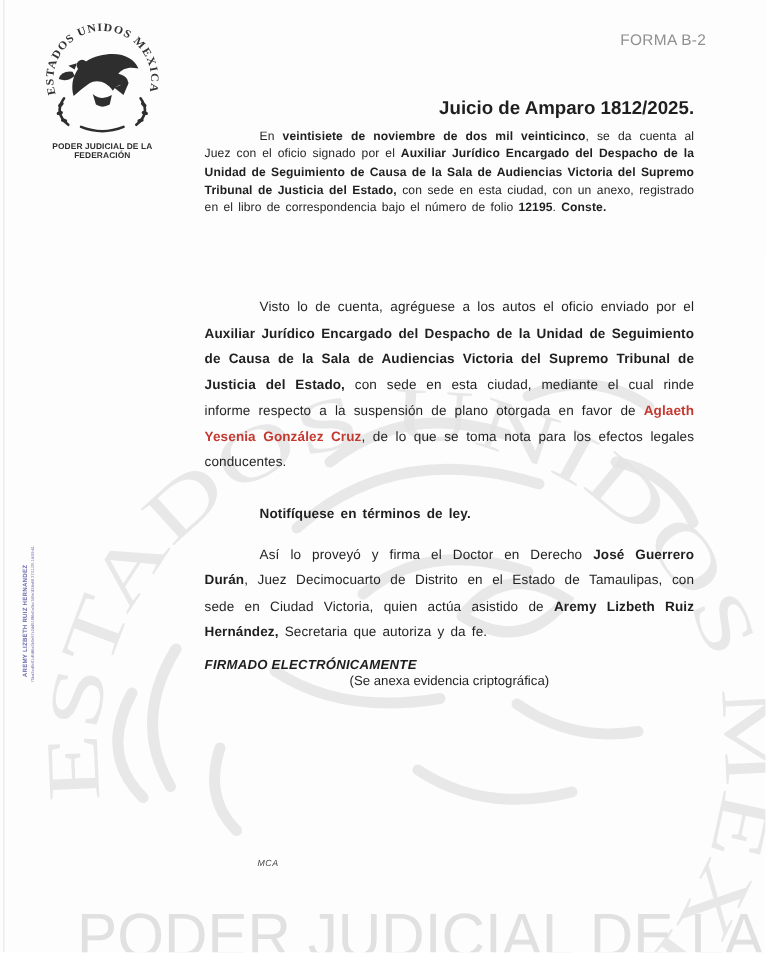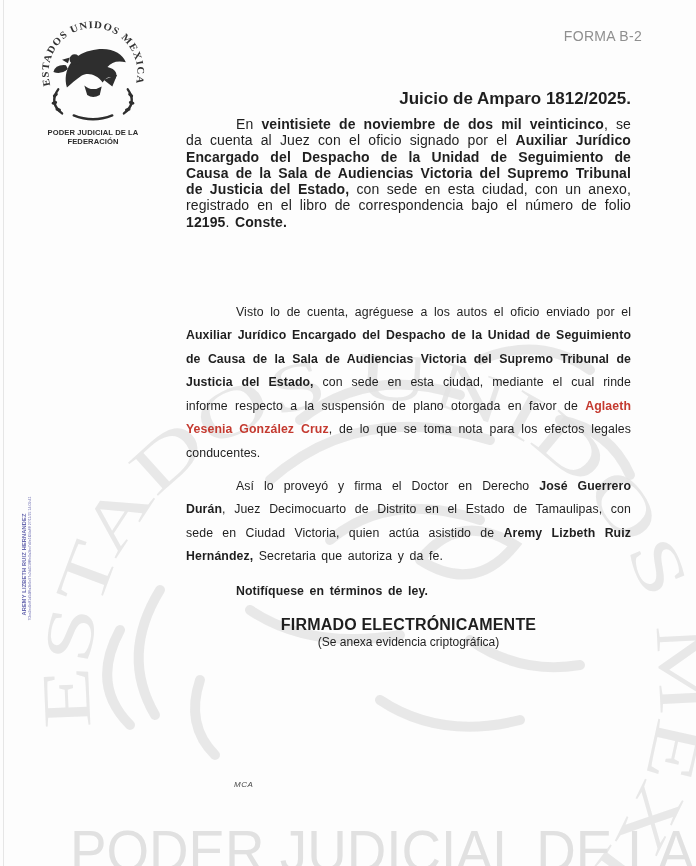--- a/index.html
+++ b/index.html
@@ -25,29 +25,29 @@
   .case-title{
     position:absolute;left:186px;top:89px;width:445px;text-align:right;
     font-size:17px;font-weight:700;
   }
   
   .doc-body{position:absolute;left:186px;top:116px;width:445px;}
   .para{
     text-align:justify;text-indent:50px;margin:0;
     font-size:12.3px;line-height:23.4px;word-spacing:2px;letter-spacing:.1px;
   }
-  .para.tight{font-size:14px;line-height:16.3px;word-spacing:1.5px;margin-bottom:71px;}
+  .para.tight{font-size:11px;line-height:16.3px;word-spacing:1.5px;margin-bottom:71px;}
   .para.date-line{margin-bottom:11px;}
-  .para.visto{margin-bottom:10px;}
+  .para.visto{margin-bottom:24px;}
   .para.inteligencia{margin-bottom:16px;}
   .para.notifica{margin-bottom:13px;text-align:left;}
   .para.proveido{margin-bottom:11px;}
   .b{font-weight:700;}
   .red{color:var(--red,#c43a30);font-weight:700;}
-  .firmado{ text-align:center;font-size:16px;font-weight:700;letter-spacing:.2px;margin:0;}
+  .firmado{ text-align:left;font-size:12px;font-weight:700;letter-spacing:.2px;margin:0;font-style:italic;}
   .firmado-note{text-align:center;font-size:12px;margin:0;line-height:16px;}
   .clerk-initials{position:absolute;left:234px;top:780px;font-size:8px;font-style:italic;color:#4a4a4a;letter-spacing:.5px;}
   
   .sig-strip{
     position:absolute;left:-27px;top:556px;width:112px;height:17px;
     transform:rotate(-90deg);text-align:center;color:var(--blue,#6a6ab0);
   }
   .sig-name{font-size:5.6px;font-weight:700;letter-spacing:.2px;line-height:6.5px;white-space:nowrap;}
   .sig-hash{font-size:3.6px;line-height:4.4px;white-space:nowrap;}
 </style>
@@ -119,22 +119,22 @@
       </g>
     </svg>
   </div>
   <div class="institution">PODER JUDICIAL DE LA FEDERACIÓN</div>
 
   <div class="case-title">Juicio de Amparo 1812/2025.</div>
 
   <div class="doc-body">
     <p class="para tight"><span>En </span><span class="b">veintisiete de noviembre de dos mil veinticinco</span><span>, se da cuenta al Juez con el oficio signado por el </span><span class="b">Auxiliar Jurídico Encargado del Despacho de la Unidad de Seguimiento de Causa de la Sala de Audiencias Victoria del Supremo Tribunal de Justicia del Estado,</span><span> con sede en esta ciudad, con un anexo, registrado en el libro de correspondencia bajo el número de folio </span><span class="b">12195</span><span>. </span><span class="b">Conste.</span></p>
     <p class="para visto"><span>Visto lo de cuenta, agréguese a los autos el oficio enviado por el </span><span class="b">Auxiliar Jurídico Encargado del Despacho de la Unidad de Seguimiento de Causa de la Sala de Audiencias Victoria del Supremo Tribunal de Justicia del Estado,</span><span> con sede en esta ciudad, mediante el cual rinde informe respecto a la suspensión de plano otorgada en favor de </span><span class="b red">Aglaeth Yesenia González Cruz</span><span>, de lo que se toma nota para los efectos legales conducentes.</span></p>
+    <p class="para notifica"><span class="b">Notifíquese en términos de ley.</span></p>
     <p class="para proveido"><span>Así lo proveyó y firma el Doctor en Derecho </span><span class="b">José Guerrero Durán</span><span>, Juez Decimocuarto de Distrito en el Estado de Tamaulipas, con sede en Ciudad Victoria, quien actúa asistido de </span><span class="b">Aremy Lizbeth Ruiz Hernández,</span><span> Secretaria que autoriza y da fe.</span></p>
-    <p class="para notifica"><span class="b">Notifíquese en términos de ley.</span></p>
     <p class="firmado">FIRMADO ELECTRÓNICAMENTE</p>
     <p class="firmado-note">(Se anexa evidencia criptográfica)</p>
   </div>
 
   <div class="clerk-initials">MCA</div>
 
   <div class="sig-strip">
     <div class="sig-name">AREMY LIZBETH RUIZ HERNANDEZ</div>
     <div class="sig-hash">70ba2ed9c81d54f6a3b0e97c2d4518f6e0a3bc7d9e1f24a68  27/11/25 14:09:41</div>
   </div>

